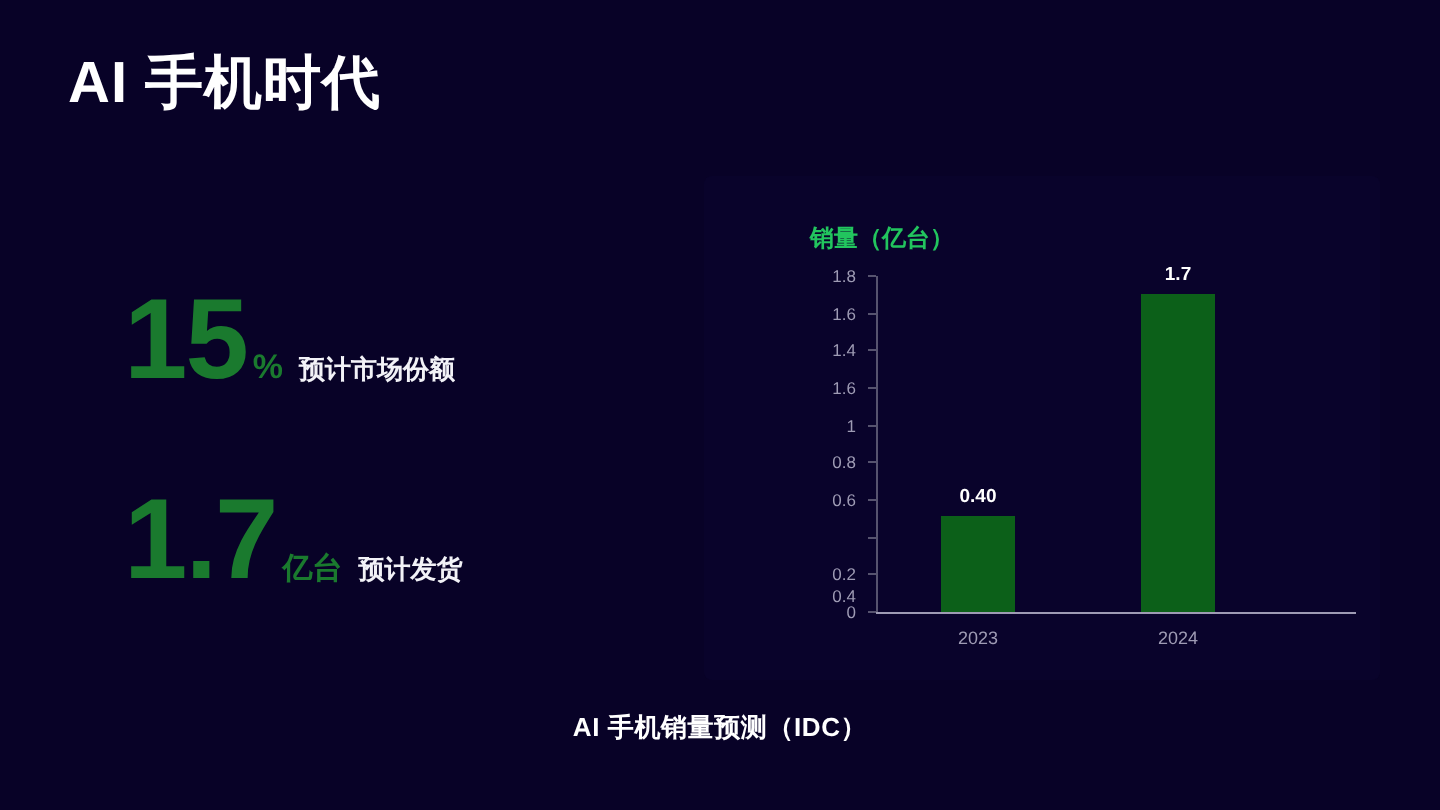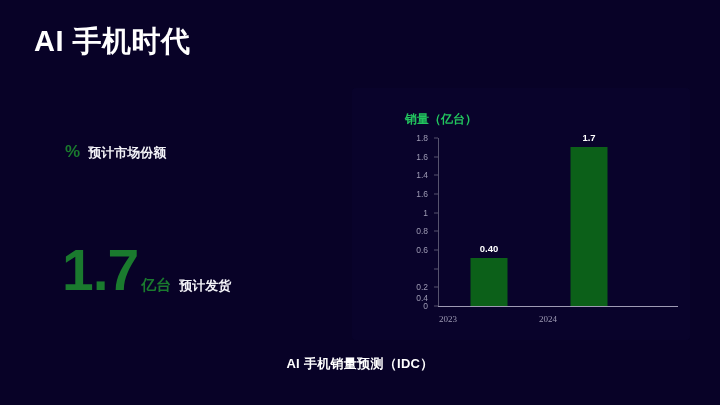--- a/index.html
+++ b/index.html
@@ -163,22 +163,22 @@
     font-weight: bold;
     color: #ffffff;
     white-space: nowrap;
   }
   .x-tick {
     position: absolute;
     top: 176px;
     font-size: 9px;
     color: #9e9bb4;
     width: 100px;
-    white-space: nowrap;
-    font-family: Liberation Serif, serif;
+    text-align: center;
+    white-space: nowrap;
   }
 
   
   .chart-caption {
     position: absolute;
     left: 0;
     top: 355px;
     width: 720px;
     text-align: center;
     font-size: 13px;
@@ -192,20 +192,21 @@
 
 <div id="slide">
 
   <div class="chart-panel-bg"></div>
 
   <div class="slide-title">AI 手机时代</div>
 
   <div class="stats">
 
     <div class="stat-row">
+      <span class="stat-value">15</span>
       <span class="stat-unit">%</span>
       <span class="stat-label">预计市场份额</span>
     </div>
 
     <div class="stat-row second">
       <span class="stat-value">1.7</span>
       <span class="stat-unit small">亿台</span>
       <span class="stat-label">预计发货</span>
     </div>
 

